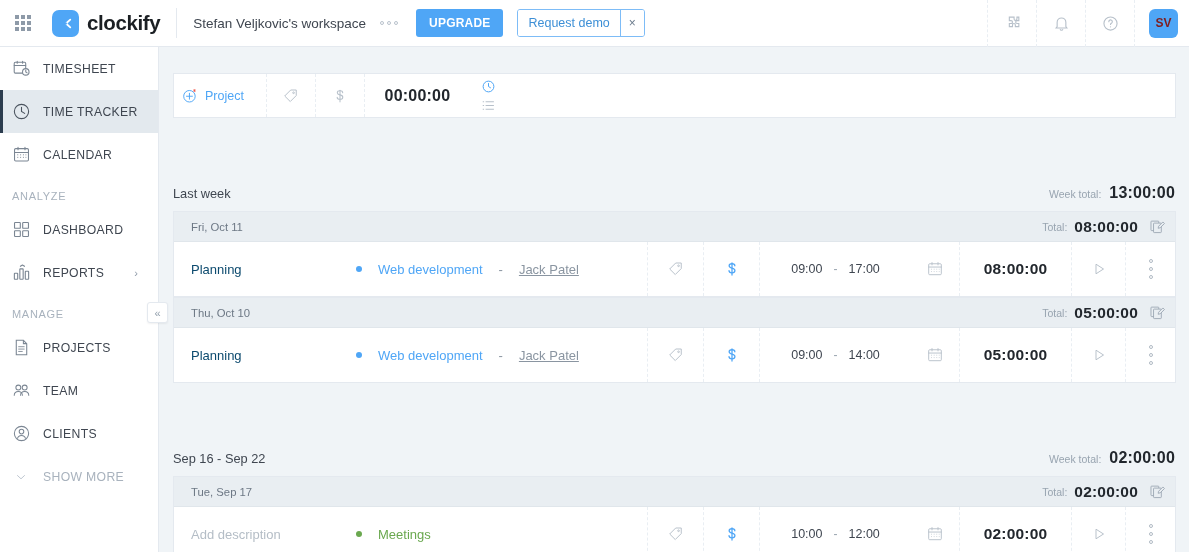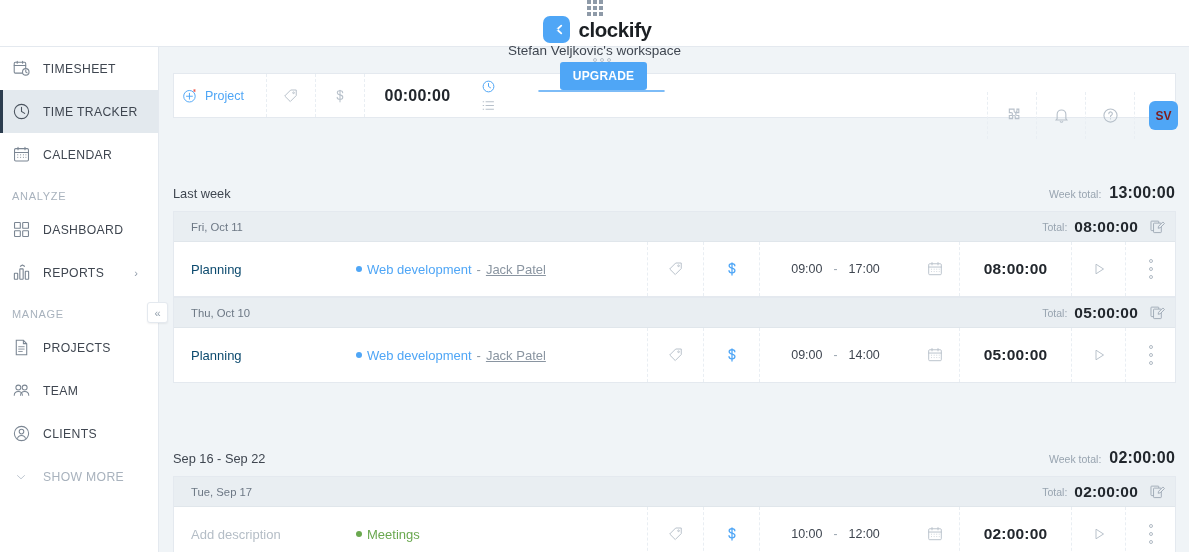--- a/index.html
+++ b/index.html
@@ -8,21 +8,21 @@
     font-family: "Liberation Sans", sans-serif;
     background: #f0f4f7;
     overflow: hidden;
   }
   .app { width: 1189px; height: 552px; position: relative; background:#f0f4f7; }
 
   
   .topbar {
     position: absolute; top:0; left:0; width:1189px; height:47px;
     background:#ffffff; border-bottom:1px solid #e4e9ef;
-    display:flex; align-items:center; z-index:20;flex-direction:column;
+    display:flex; align-items:center; z-index:20;
   }
   .grid-btn { width:46px; height:47px; display:flex; align-items:center; justify-content:center; cursor:pointer; }
   .grid-dots { display:grid; grid-template-columns:repeat(3,4px); grid-template-rows:repeat(3,4px); gap:2px; }
   .grid-dots i { background:#8e9aa8; width:4px; height:4px; display:block; }
 
   .logo-wrap { display:flex; align-items:center; gap:8px; padding-left:6px; cursor:pointer;}
   .logo-mark {
     width:27px;height:27px;border-radius:7px;background:#4fa6f6;
     display:flex;align-items:center;justify-content:center;
   }
@@ -107,21 +107,21 @@
               border-bottom:1px solid #e0e6eb; }
   .day-label { font-size:11.3px; color:#6d7885; }
   .day-right { margin-left:auto; display:flex; align-items:center; gap:7px; }
   .day-total-lbl { font-size:10.5px; color:#98a4b0; }
   .day-total-val { font-size:15.5px; font-weight:bold; color:#22272d; letter-spacing:0.2px;}
   .copy-icon { margin-left:4px; cursor:pointer; display:flex; }
 
   .entry-row { height:54px; display:flex; align-items:stretch; background:#fff; }
   .entry-desc { width:160px; display:flex; align-items:center; padding-left:17px; font-size:13px; color:#0c4a6e; }
   .entry-desc.placeholder { color:#b4bdc6; }
-  .entry-proj { flex:1; display:flex; align-items:center; gap:5px; padding-left:22px; }
+  .entry-proj { flex:1; display:flex; align-items:center; gap:16px; padding-left:22px; }
   .dot { width:6px; height:6px; border-radius:50%; display:block; }
   .proj-name { font-size:13px; }
   .proj-sep { font-size:13px; color:#8a95a1; }
   .proj-client { font-size:13px; color:#8a95a1;text-decoration:underline; }
   .e-cell { width:56px; display:flex; align-items:center; justify-content:center;
             border-left:1px dashed #e9eef3; cursor:pointer; }
   .e-times { width:152px; display:flex; align-items:center; justify-content:center; gap:11px;
              border-left:1px dashed #e9eef3; }
   .e-times .tm { font-size:12.5px; color:#3f4650; cursor:pointer;}
   .e-times .dash { font-size:12px; color:#9aa5b0; }

